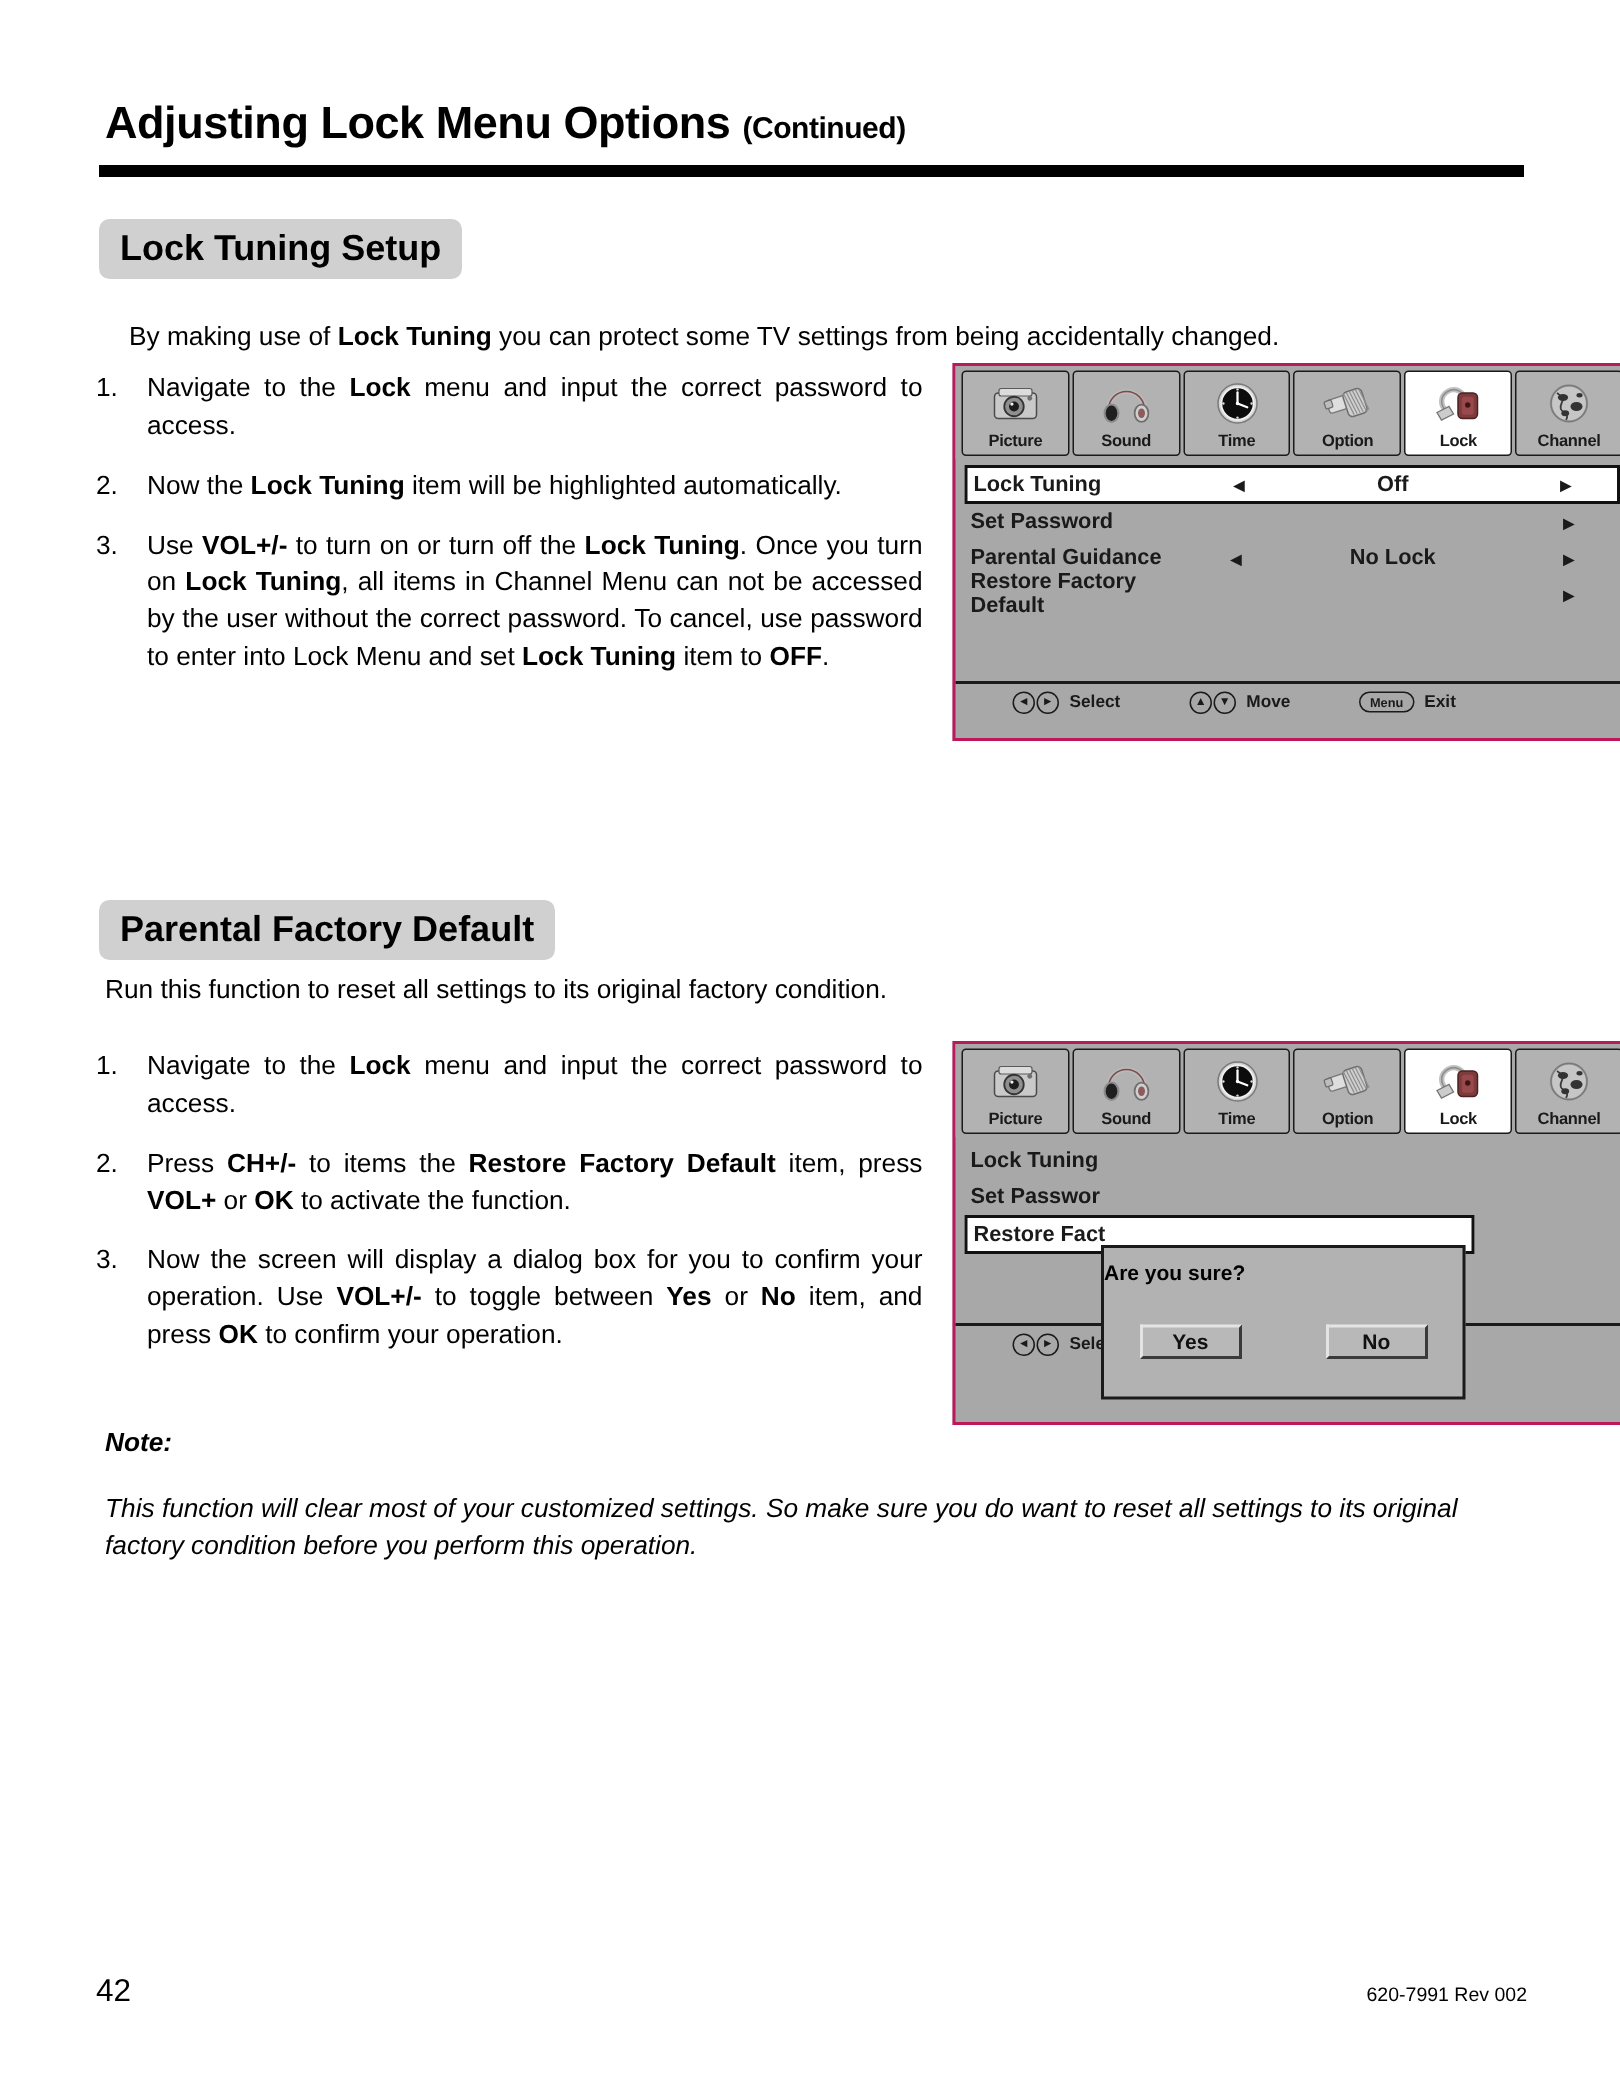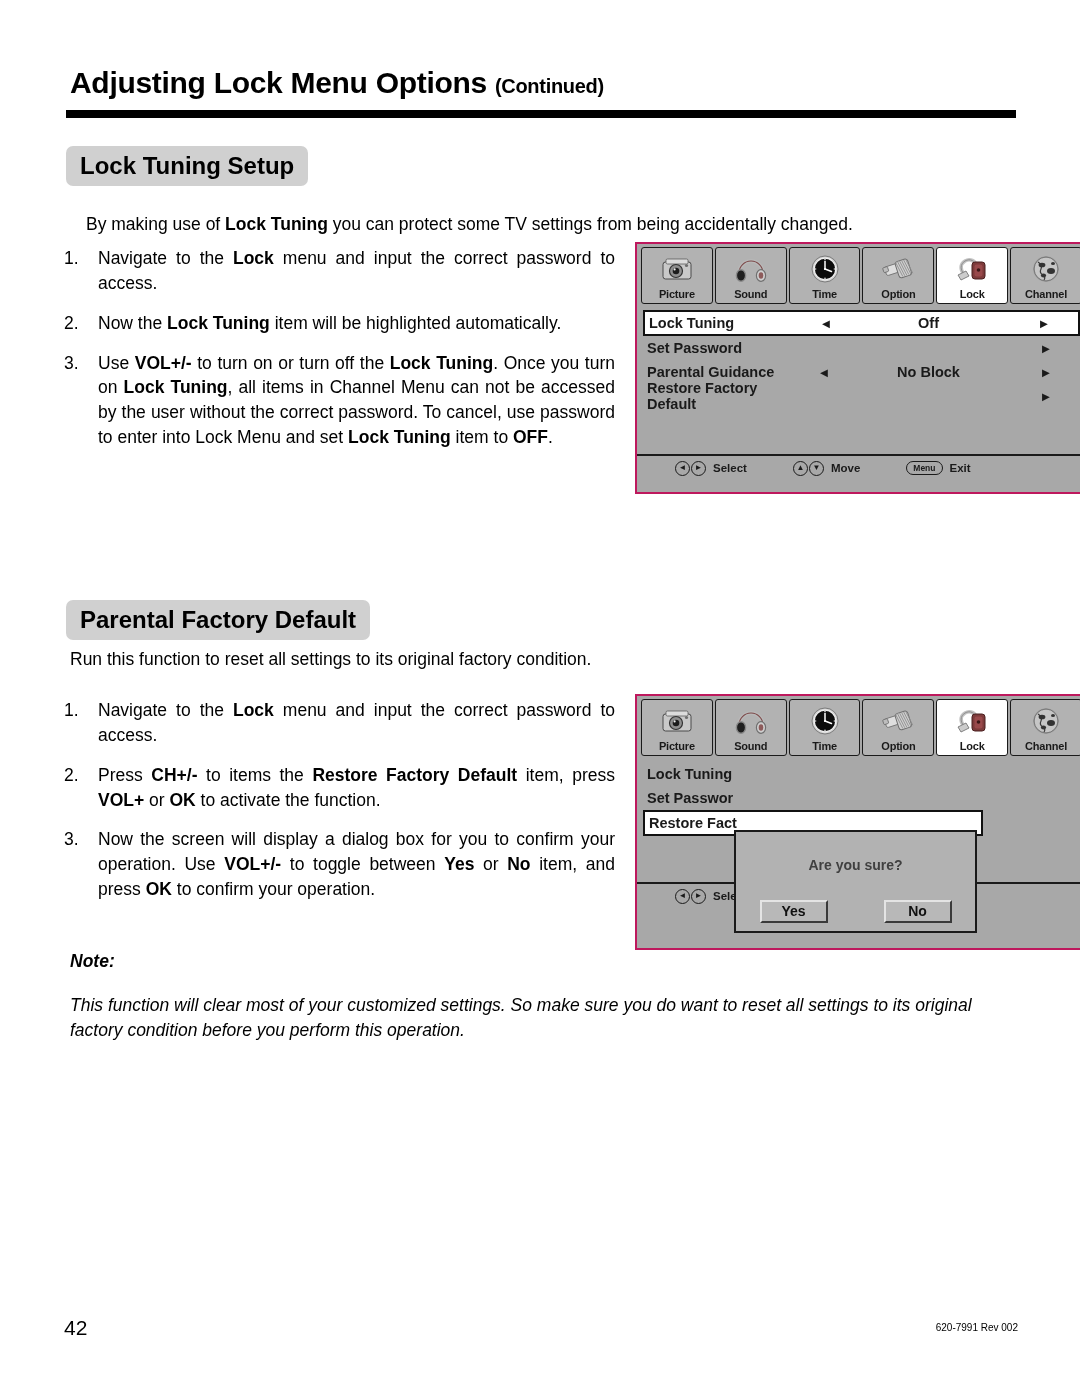--- a/index.html
+++ b/index.html
@@ -204,25 +204,25 @@
     left: 97px;
     top: 72px;
     width: 243px;
     height: 103px;
     background: #b2b2b2;
     border: 2px solid #1a1a1a;
     box-sizing: border-box;
     z-index: 5;
   }
   .dialog-msg {
-    text-align: center;
+    text-align: left;
     font-size: 14px;
     font-weight: bold;
-    color: #404040;
-    margin-top: 25px;
+    color: #000000;
+    margin-top: 8px;
   }
   .dialog-buttons {
     display: flex;
     justify-content: center;
     gap: 56px;
     margin-top: 27px;
   }
   .dlg-btn {
     min-width: 46px;
     background: #b8b8b8;
@@ -260,21 +260,21 @@
   .folio {
     position: absolute;
     left: 64px;
     top: 1316px;
     font-size: 21px;
   }
   .partno {
     position: absolute;
     right: 62px;
     top: 1322px;
-    font-size: 10px;
+    font-size: 13px;
   }
 </style>
 </head>
 <body>
 
 <div class="page-title">
   <span>Adjusting Lock Menu Options</span>
   <span class="cont">(Continued)</span>
 </div>
 <div class="title-rule"></div>
@@ -396,21 +396,21 @@
       </div>
       <div class="menu-row">
         <div class="mr-label">Set Password</div>
         <div class="mr-left"></div>
         <div class="mr-value"></div>
         <div class="mr-right">►</div>
       </div>
       <div class="menu-row">
         <div class="mr-label">Parental Guidance</div>
         <div class="mr-left">◄</div>
-        <div class="mr-value">No Block</div>
+        <div class="mr-value">No Lock</div>
         <div class="mr-right">►</div>
       </div>
       <div class="menu-row">
         <div class="mr-label">Restore Factory Default</div>
         <div class="mr-left"></div>
         <div class="mr-value"></div>
         <div class="mr-right">►</div>
       </div>
     </div>
   <div class="osd-spacer"></div>

